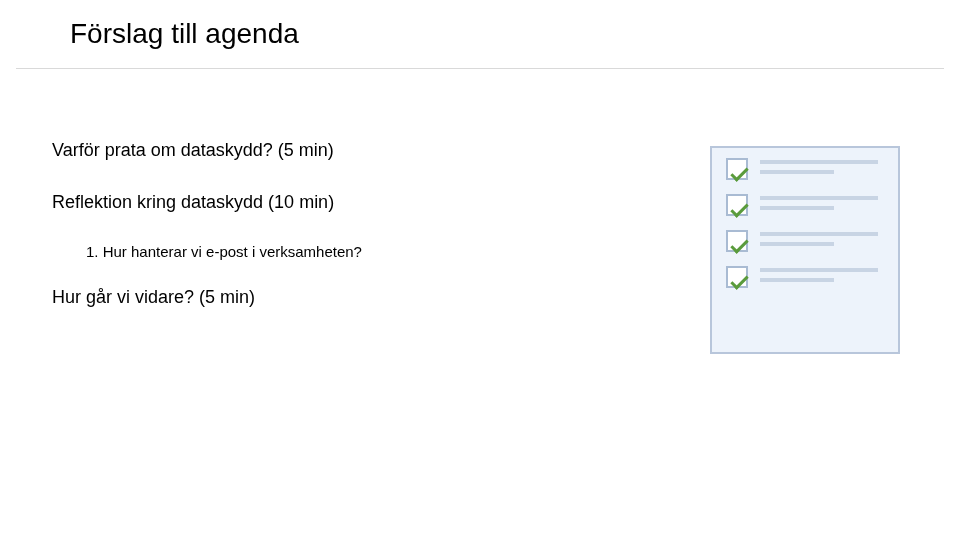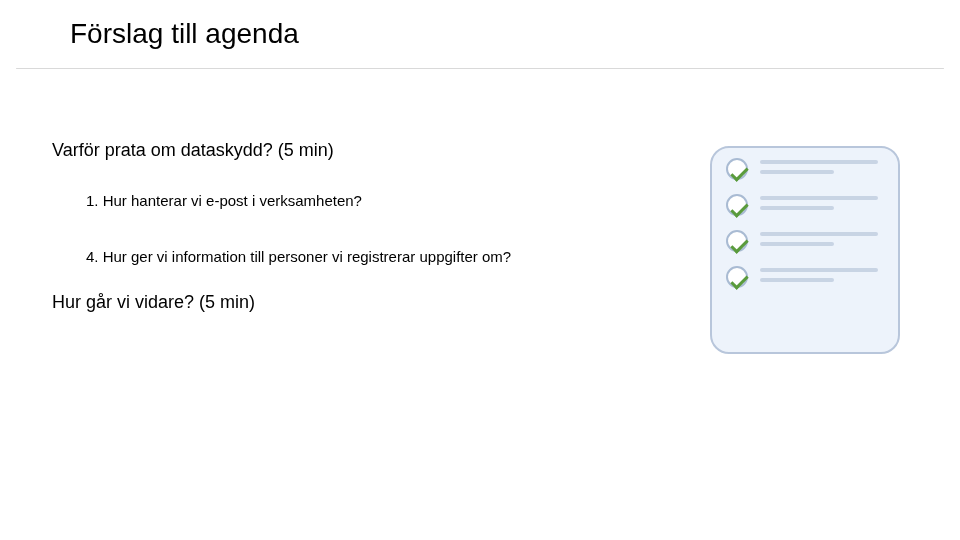--- a/index.html
+++ b/index.html
@@ -1,15 +1,15 @@
 <!DOCTYPE html>
 <html><head>
 <meta charset="utf-8">
 <style>
-  * { box-sizing: border-box; margin: 0; padding: 0; border-radius: 19px; }
+  * { box-sizing: border-box; margin: 0; padding: 0; }
   html, body { width: 960px; height: 540px; background: #fff; font-family: Arial, Helvetica, sans-serif; color: #000; }
   .slide { position: relative; width: 960px; height: 540px; }
   .title {
     position: absolute;
     left: 70px;
     top: 18px;
     font-size: 28px;
     font-weight: 400;
   }
   .rule {
@@ -57,23 +57,23 @@
 </style>
 </head>
 <body>
 
 <div class="slide">
   <div class="title">Förslag till agenda</div>
   <div class="rule"></div>
 
   <div class="body">
     <div class="item">Varför prata om dataskydd? (5 min)</div>
+    <div class="item">Reflektion kring dataskydd (10 min)</div>
     <div class="sublist">
       <div class="subitem">1. Hur hanterar vi e-post i verksamheten?</div>
-      <div class="subitem">4. Hur ger vi information till personer vi registrerar uppgifter om?</div>
     </div>
     <div class="item last">Hur går vi vidare? (5 min)</div>
   </div>
 
   <div class="illus">
     <div class="row">
       <div class="cb"></div>
       <div class="lines">
         <div class="line long"></div>
         <div class="line short"></div>

